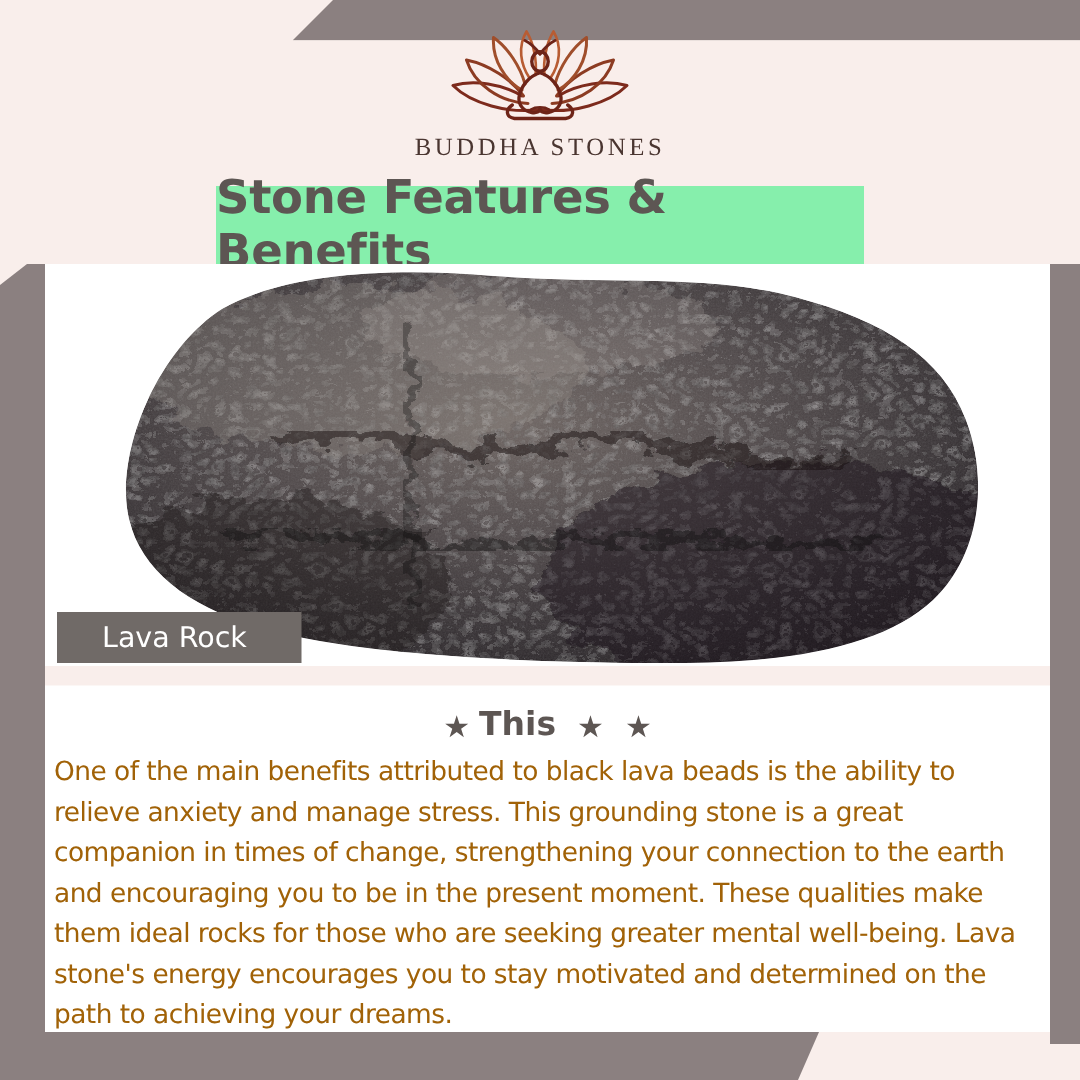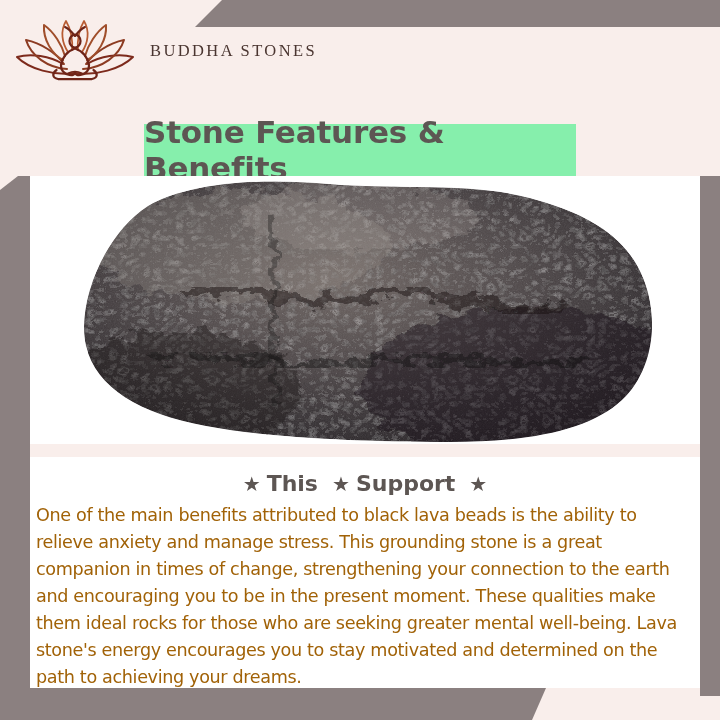--- a/index.html
+++ b/index.html
@@ -36,21 +36,21 @@
     background:#8b8080;
     clip-path:polygon(0 0, 100% 0, calc(100% - 14px) 100%, 0 100%);
   }
 
   
   .header{
     position:absolute;left:0;top:0;width:720px;height:176px;
   }
   .logo-wrap{
     position:absolute;left:0;right:0;top:14px;
-    display:flex;align-items:center;
+    display:flex;flex-direction:column;align-items:center;
   }
   .logo-mark{width:150px;height:70px;display:block;}
   .logo-text{
     margin-top:4px;
     font-family:"Liberation Serif", serif;
     font-size:16.5px;letter-spacing:2.4px;color:#4a3530;font-weight:400;
   }
 
   .title-box{
     position:absolute;left:144px;top:124px;width:432px;height:52px;
@@ -215,32 +215,34 @@
         <ellipse cx="500" cy="210" rx="170" ry="78" fill="#141113" opacity="0.42" filter="url(#rough)"></ellipse>
         <ellipse cx="150" cy="215" rx="120" ry="60" fill="#1a1618" opacity="0.38" filter="url(#rough)"></ellipse>
 
         <path d="M150 120 C210 100 280 140 340 120 C400 100 470 150 540 130" stroke="#120f11" stroke-width="10" fill="none" opacity="0.45" filter="url(#rough)"></path>
         <path d="M120 180 C200 170 260 200 330 186 C400 172 480 200 560 182" stroke="#100d0f" stroke-width="8" fill="none" opacity="0.38" filter="url(#rough)"></path>
         <path d="M240 40 C250 100 236 160 250 230" stroke="#0f0c0e" stroke-width="7" fill="none" opacity="0.30" filter="url(#rough)"></path>
       </g>
     </svg>
   </div>
 
+  <div class="caption">
+    <span class="caption-text">Lava Rock</span>
+  </div>
 
   <div class="pink-strip"></div>
 
   <div class="content">
     <div class="features">
       <div class="feature">
         <span class="star">★</span>
         <span>This</span>
       </div>
       <div class="feature">
         <span class="star">★</span>
-        <span>Support</span>
       </div>
       <div class="feature">
         <span class="star">★</span>
       </div>
     </div>
 
     <p class="body-text">One of the main benefits attributed to black lava beads is the ability to relieve anxiety and manage stress. This grounding stone is a great companion in times of change, strengthening your connection to the earth and encouraging you to be in the present moment. These qualities make them ideal rocks for those who are seeking greater mental well-being. Lava stone's energy encourages you to stay motivated and determined on the path to achieving your dreams.</p>
   </div>
 
 </div>

